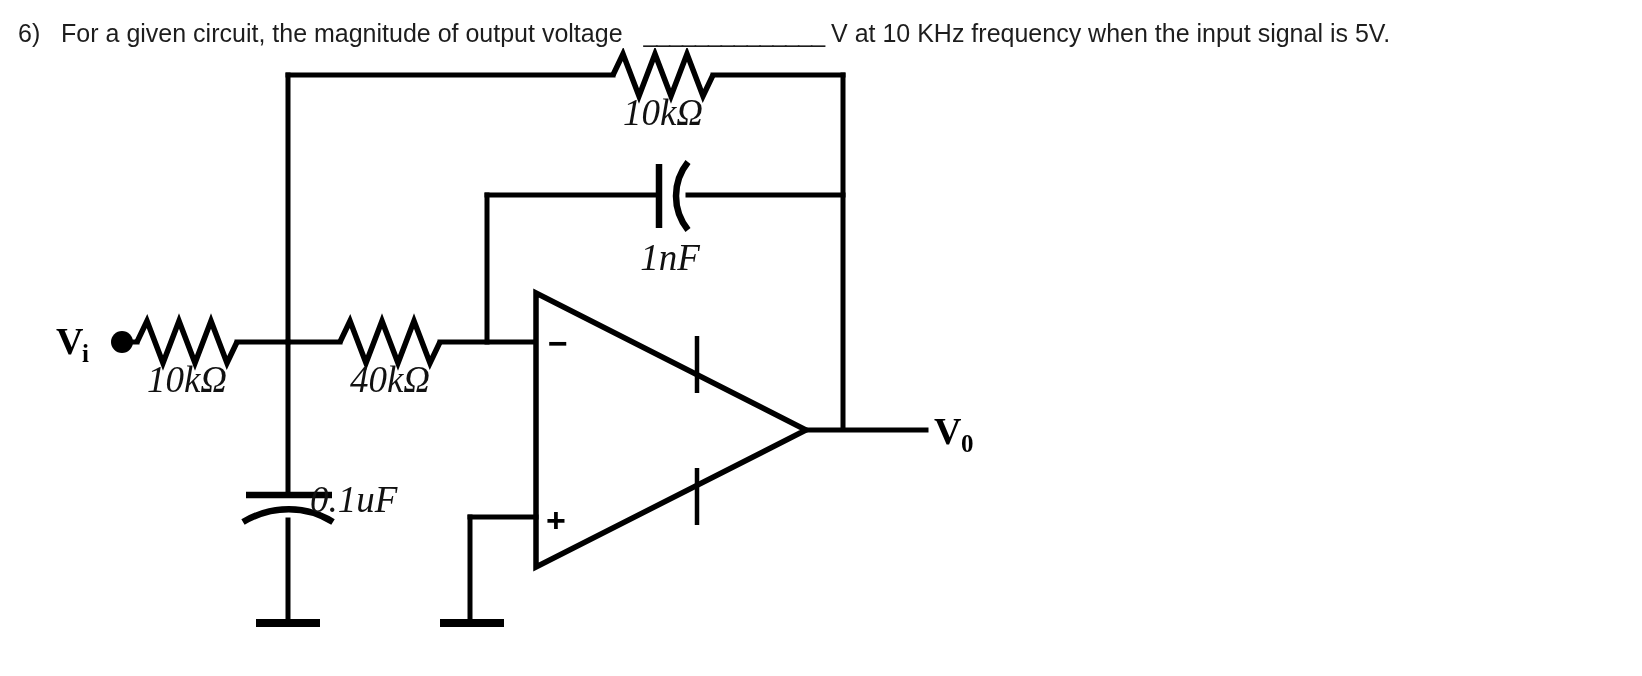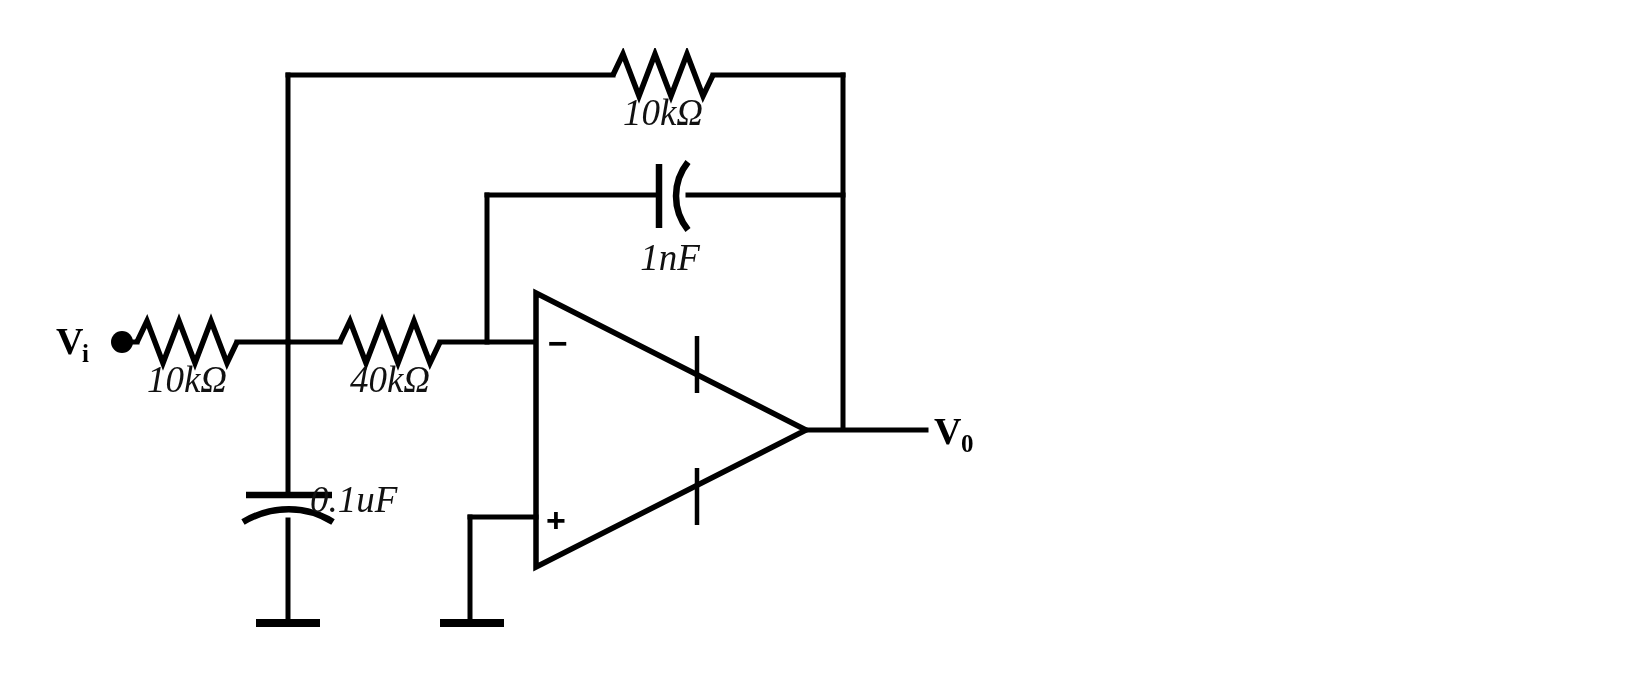--- a/index.html
+++ b/index.html
@@ -109,20 +109,28 @@
     fill: none;
     stroke-linecap: butt;
   }
   .node-dot { fill: #000000; }
 </style>
 </head>
 <body>
 
 <div id="page-root">
 
+  <div class="question-line">
+    <span>6)</span>
+    <span>&nbsp;</span>
+    <span>For a given circuit, the magnitude of output voltage</span>
+    <span>&nbsp;</span>
+    <span class="q-blank">______________</span>
+    <span>V at 10 KHz frequency when the input signal is 5V.</span>
+  </div>
 
   <svg id="circuit-svg" viewBox="0 0 1642 628">
 
     <path class="wire" d="M 288 294 L 288 27"></path>
 
     <path class="wire" d="M 288 27 L 613 27"></path>
 
     <path class="comp" d="M 613 27 L 623 6 L 639 48 L 655 6 L 671 48 L 687 6 L 703 48 L 713 27"></path>
 
     <path class="wire" d="M 713 27 L 843 27"></path>

